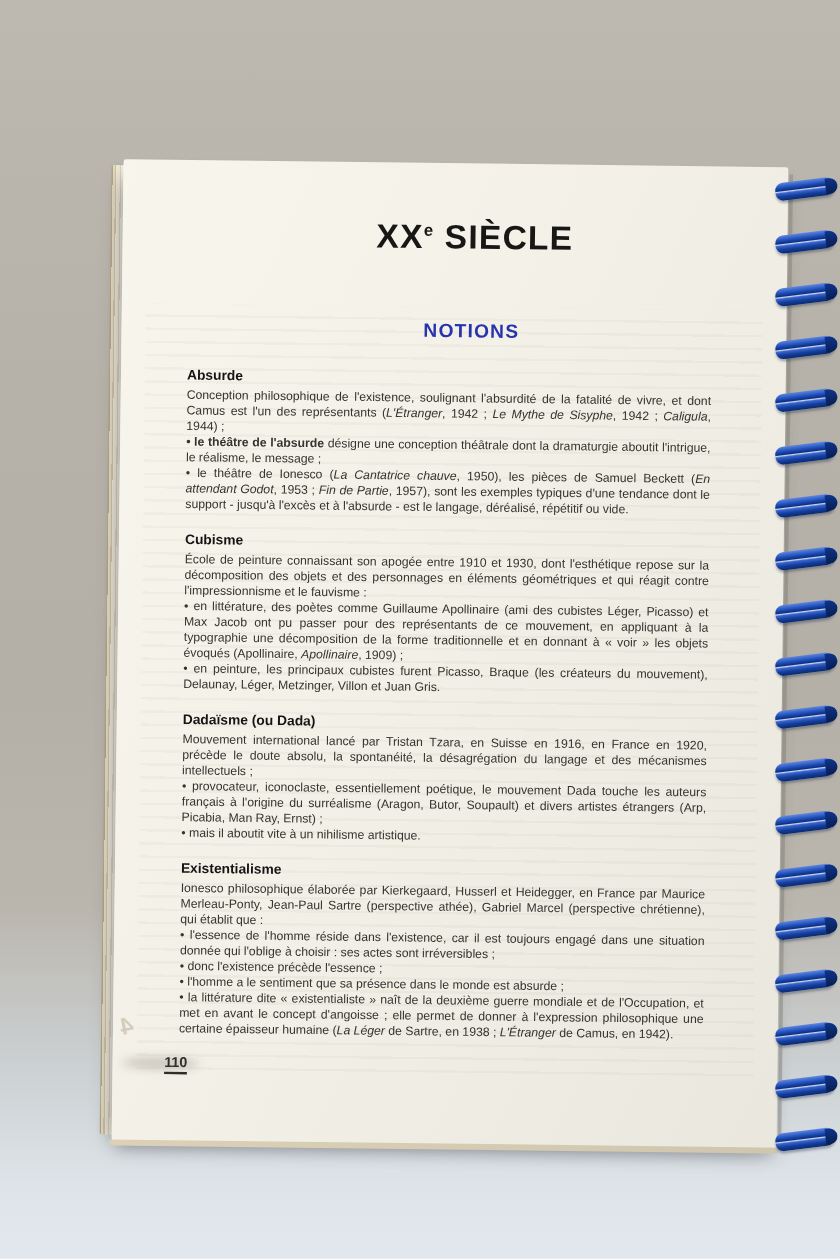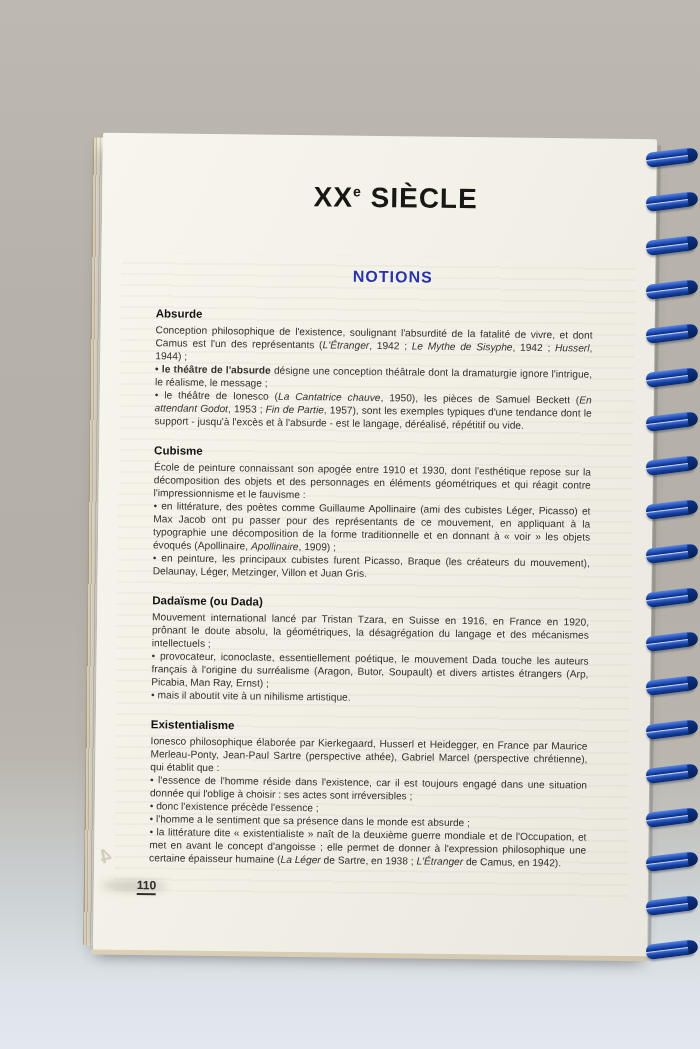--- a/index.html
+++ b/index.html
@@ -81,33 +81,33 @@
 
 <div class="book">
   <div class="page-stack"></div>
   <div class="binding-edge"></div>
   <div class="page">
     <div class="title"><span>XX</span><sup>e</sup><span> SIÈCLE</span></div>
     <div class="subtitle">NOTIONS</div>
     <div id="sections">
         <div class="section">
           <div class="sec-heading">Absurde</div>
-          <p class="para"><span>Conception philosophique de l'existence, soulignant l'absurdité de la fatalité de vivre, et dont Camus est l'un des représentants (</span><span class="i">L'Étranger</span><span>, 1942 ; </span><span class="i">Le Mythe de Sisyphe</span><span>, 1942 ; </span><span class="i">Husserl</span><span>, 1944) ;</span></p>
-          <p class="para"><span class="b">• le théâtre de l'absurde</span><span> désigne une conception théâtrale dont la dramaturgie ignore l'intrigue, le réalisme, le message ;</span></p>
+          <p class="para"><span>Conception philosophique de l'existence, soulignant l'absurdité de la fatalité de vivre, et dont Camus est l'un des représentants (</span><span class="i">L'Étranger</span><span>, 1942 ; </span><span class="i">Le Mythe de Sisyphe</span><span>, 1942 ; </span><span class="i">Caligula</span><span>, 1944) ;</span></p>
+          <p class="para"><span class="b">• le théâtre de l'absurde</span><span> désigne une conception théâtrale dont la dramaturgie aboutit l'intrigue, le réalisme, le message ;</span></p>
           <p class="para"><span>• le théâtre de Ionesco (</span><span class="i">La Cantatrice chauve</span><span>, 1950), les pièces de Samuel Beckett (</span><span class="i">En attendant Godot</span><span>, 1953 ; </span><span class="i">Fin de Partie</span><span>, 1957), sont les exemples typiques d'une tendance dont le support - jusqu'à l'excès et à l'absurde - est le langage, déréalisé, répétitif ou vide.</span></p>
         </div>
         <div class="section">
           <div class="sec-heading">Cubisme</div>
           <p class="para"><span>École de peinture connaissant son apogée entre 1910 et 1930, dont l'esthétique repose sur la décomposition des objets et des personnages en éléments géométriques et qui réagit contre l'impressionnisme et le fauvisme :</span></p>
           <p class="para"><span>• en littérature, des poètes comme Guillaume Apollinaire (ami des cubistes Léger, Picasso) et Max Jacob ont pu passer pour des représentants de ce mouvement, en appliquant à la typographie une décomposition de la forme traditionnelle et en donnant à « voir » les objets évoqués (Apollinaire, </span><span class="i">Apollinaire</span><span>, 1909) ;</span></p>
           <p class="para"><span>• en peinture, les principaux cubistes furent Picasso, Braque (les créateurs du mouvement), Delaunay, Léger, Metzinger, Villon et Juan Gris.</span></p>
         </div>
         <div class="section">
           <div class="sec-heading">Dadaïsme (ou Dada)</div>
-          <p class="para"><span>Mouvement international lancé par Tristan Tzara, en Suisse en 1916, en France en 1920, prônant le doute absolu, la géométriques, la désagrégation du langage et des mécanismes intellectuels ;</span></p>
+          <p class="para"><span>Mouvement international lancé par Tristan Tzara, en Suisse en 1916, en France en 1920, précède le doute absolu, la spontanéité, la désagrégation du langage et des mécanismes intellectuels ;</span></p>
           <p class="para"><span>• provocateur, iconoclaste, essentiellement poétique, le mouvement Dada touche les auteurs français à l'origine du surréalisme (Aragon, Butor, Soupault) et divers artistes étrangers (Arp, Picabia, Man Ray, Ernst) ;</span></p>
           <p class="para"><span>• mais il aboutit vite à un nihilisme artistique.</span></p>
         </div>
         <div class="section">
           <div class="sec-heading">Existentialisme</div>
           <p class="para"><span>Ionesco philosophique élaborée par Kierkegaard, Husserl et Heidegger, en France par Maurice Merleau-Ponty, Jean-Paul Sartre (perspective athée), Gabriel Marcel (perspective chrétienne), qui établit que :</span></p>
           <p class="para"><span>• l'essence de l'homme réside dans l'existence, car il est toujours engagé dans une situation donnée qui l'oblige à choisir : ses actes sont irréversibles ;</span></p>
           <p class="para"><span>• donc l'existence précède l'essence ;</span></p>
           <p class="para"><span>• l'homme a le sentiment que sa présence dans le monde est absurde ;</span></p>
           <p class="para"><span>• la littérature dite « existentialiste » naît de la deuxième guerre mondiale et de l'Occupation, et met en avant le concept d'angoisse ; elle permet de donner à l'expression philosophique une certaine épaisseur humaine (</span><span class="i">La Léger</span><span> de Sartre, en 1938 ; </span><span class="i">L'Étranger</span><span> de Camus, en 1942).</span></p>

